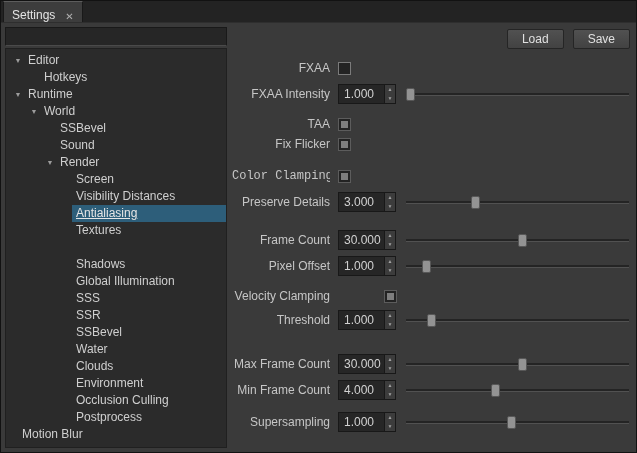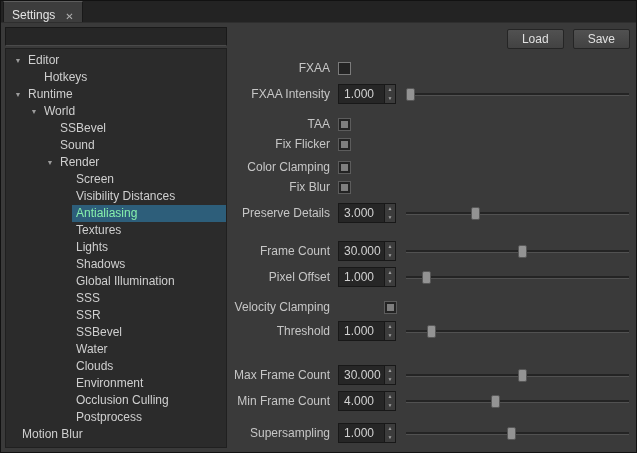--- a/index.html
+++ b/index.html
@@ -9,21 +9,21 @@
   .tab{height:21px;margin-left:2px;background:#3d3d3d;border:1px solid #191919;border-bottom:none;border-top-color:#5d5d5d;display:flex;align-items:flex-end;gap:10px;padding:0 8px;font-size:12px;color:#e4e4e4;}
   .tab-close{color:#b0b0b0;font-size:10px;line-height:1;cursor:default;}
   .body{flex:1;display:flex;padding:4px;gap:5px;min-height:0;}
   .sidebar{width:222px;flex:none;display:flex;flex-direction:column;gap:2px;min-height:0;}
   .search{height:19px;background:#262626;border:1px solid #191919;border-bottom-color:#4a4a4a;color:#dcdcdc;font-size:12px;padding:0 5px;width:100%;outline:none;font-family:"Liberation Sans",sans-serif;}
   .tree{flex:1;background:#2b2b2b;border:1px solid #202020;overflow:hidden;padding-top:3px;}
   .tree-row{height:17px;display:flex;align-items:center;font-size:12px;color:#cfcfcf;cursor:default;}
   .tw-indent{flex:none;height:1px;}
   .tw-arrow{width:12px;flex:none;font-size:7px;color:#9c9c9c;text-align:center;line-height:17px;}
   .tw-label{flex:1;padding:0 4px;line-height:17px;white-space:nowrap;overflow:hidden;}
-  .tree-row.selected .tw-label{background:#2d5e7a;color:#86efac;}
+  .tree-row.selected .tw-label{background:#2d5e7a;color:#e5e5e5;text-decoration:underline;}
   .main{flex:1;display:flex;flex-direction:column;min-width:0;padding-top:1px;}
   .toolbar{display:flex;justify-content:flex-end;gap:9px;padding:1px 2px 7px 0;}
   .btn{height:20px;padding:0 14px;background:linear-gradient(#515151,#424242);border:1px solid #252525;border-radius:2px;color:#e0e0e0;font-size:12px;display:flex;align-items:center;cursor:default;}
   .rows{flex:1;min-height:0;overflow:hidden;}
   .prow{display:flex;align-items:center;padding-right:3px;}
   .plabel{width:98px;flex:none;text-align:right;margin-right:8px;font-size:12px;color:#c6c6c6;white-space:nowrap;overflow:hidden;}
   .pcontrols{flex:1;display:flex;align-items:center;min-width:0;height:20px;}
   .checkbox{width:13px;height:13px;background:#232323;border:1px solid #7b7b7b;position:relative;flex:none;}
   .checkbox.checked{border-color:#5c5c5c;}
   .checkbox.checked::after{content:"";position:absolute;left:2px;top:2px;right:2px;bottom:2px;background:#7e7e7e;}
@@ -102,21 +102,20 @@
             <div class="tw-label">Antialiasing</div>
           </div>
           <div class="tree-row">
             <div class="tw-indent" style="width: 54px;"></div>
             <div class="tw-arrow"></div>
             <div class="tw-label">Textures</div>
           </div>
           <div class="tree-row">
             <div class="tw-indent" style="width: 54px;"></div>
             <div class="tw-arrow"></div>
-            <div class="tw-label">Lights</div>
           </div>
           <div class="tree-row">
             <div class="tw-indent" style="width: 54px;"></div>
             <div class="tw-arrow"></div>
             <div class="tw-label">Shadows</div>
           </div>
           <div class="tree-row">
             <div class="tw-indent" style="width: 54px;"></div>
             <div class="tw-arrow"></div>
             <div class="tw-label">Global Illumination</div>
@@ -200,28 +199,22 @@
             <div class="pcontrols">
               <div class="checkbox checked"></div>
             </div>
           </div>
           <div class="prow" style="margin-top: 0px;">
             <div class="plabel">Fix Flicker</div>
             <div class="pcontrols">
               <div class="checkbox checked"></div>
             </div>
           </div>
-          <div class="prow" style="margin-top: 3px;">
+          <div class="prow" style="margin-top: 12px; font-family: Liberation Mono, monospace;">
             <div class="plabel">Color Clamping</div>
-            <div class="pcontrols">
-              <div class="checkbox checked"></div>
-            </div>
-          </div>
-          <div class="prow" style="margin-top: 0px;">
-            <div class="plabel">Fix Blur</div>
             <div class="pcontrols">
               <div class="checkbox checked"></div>
             </div>
           </div>
           <div class="prow" style="margin-top: 6px;">
             <div class="plabel">Preserve Details</div>
             <div class="pcontrols">
               <div class="spin">
                 <div class="spin-value">3.000</div>
                 <div class="spin-btns">

